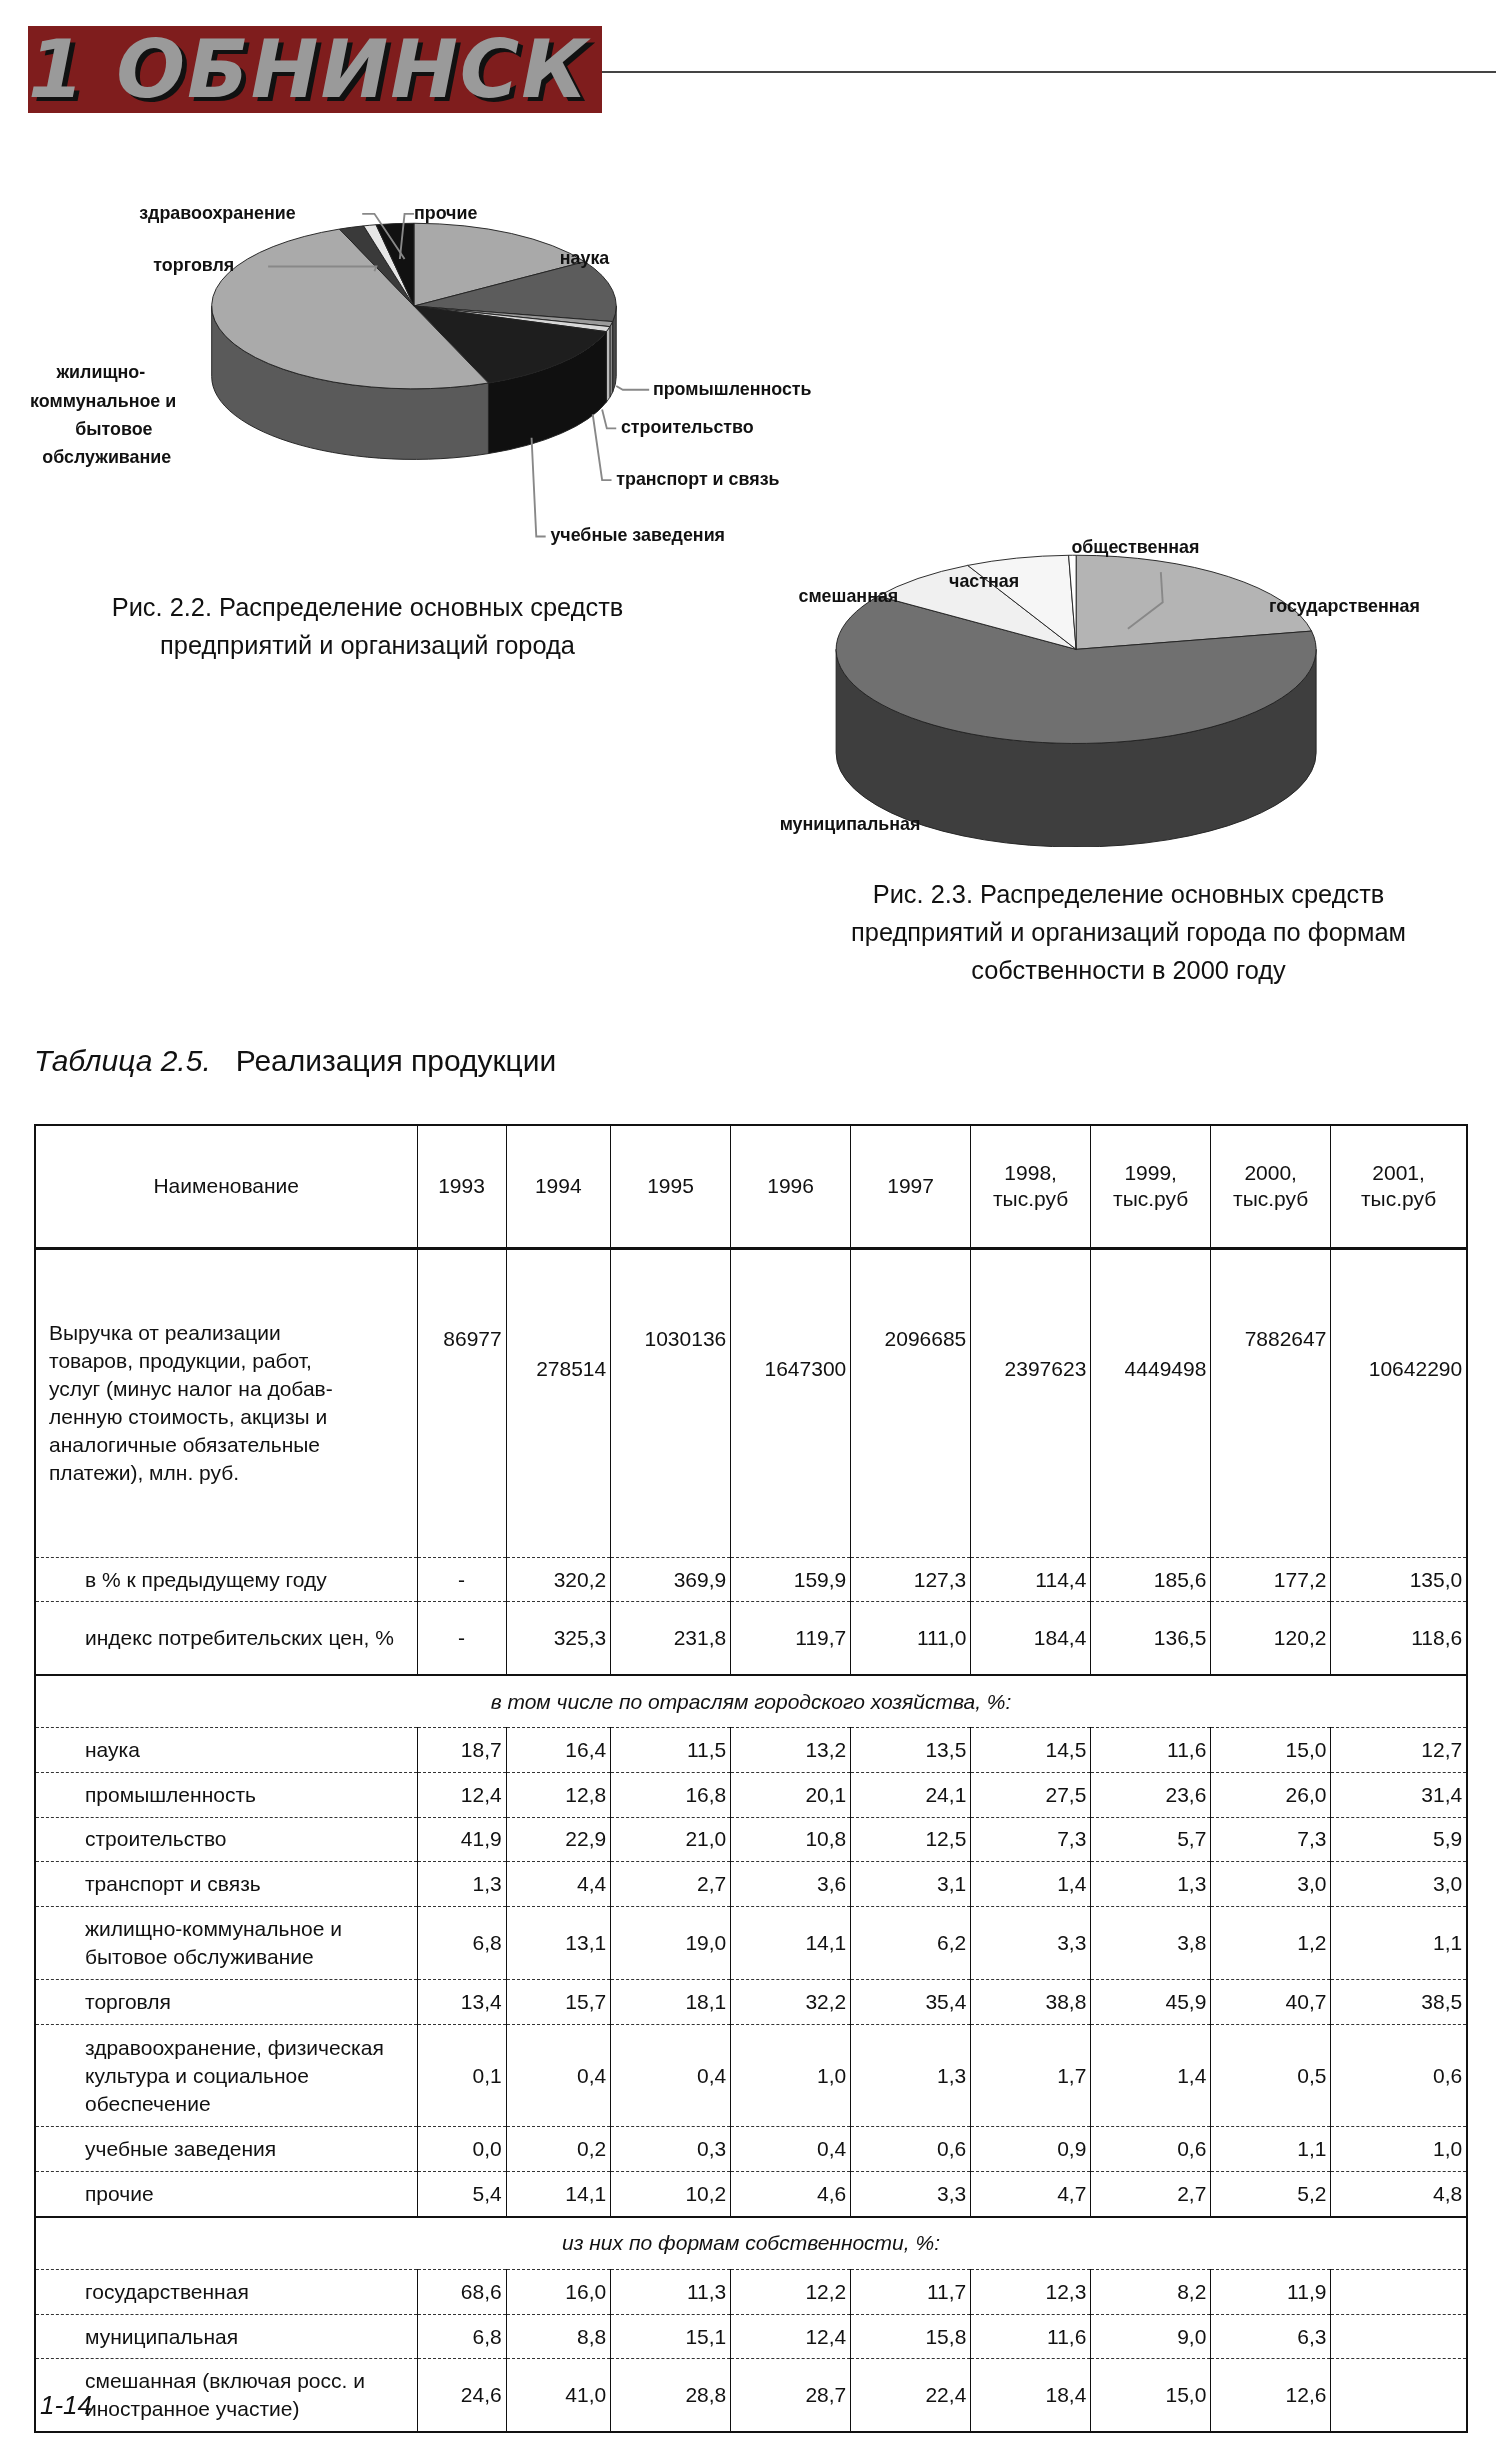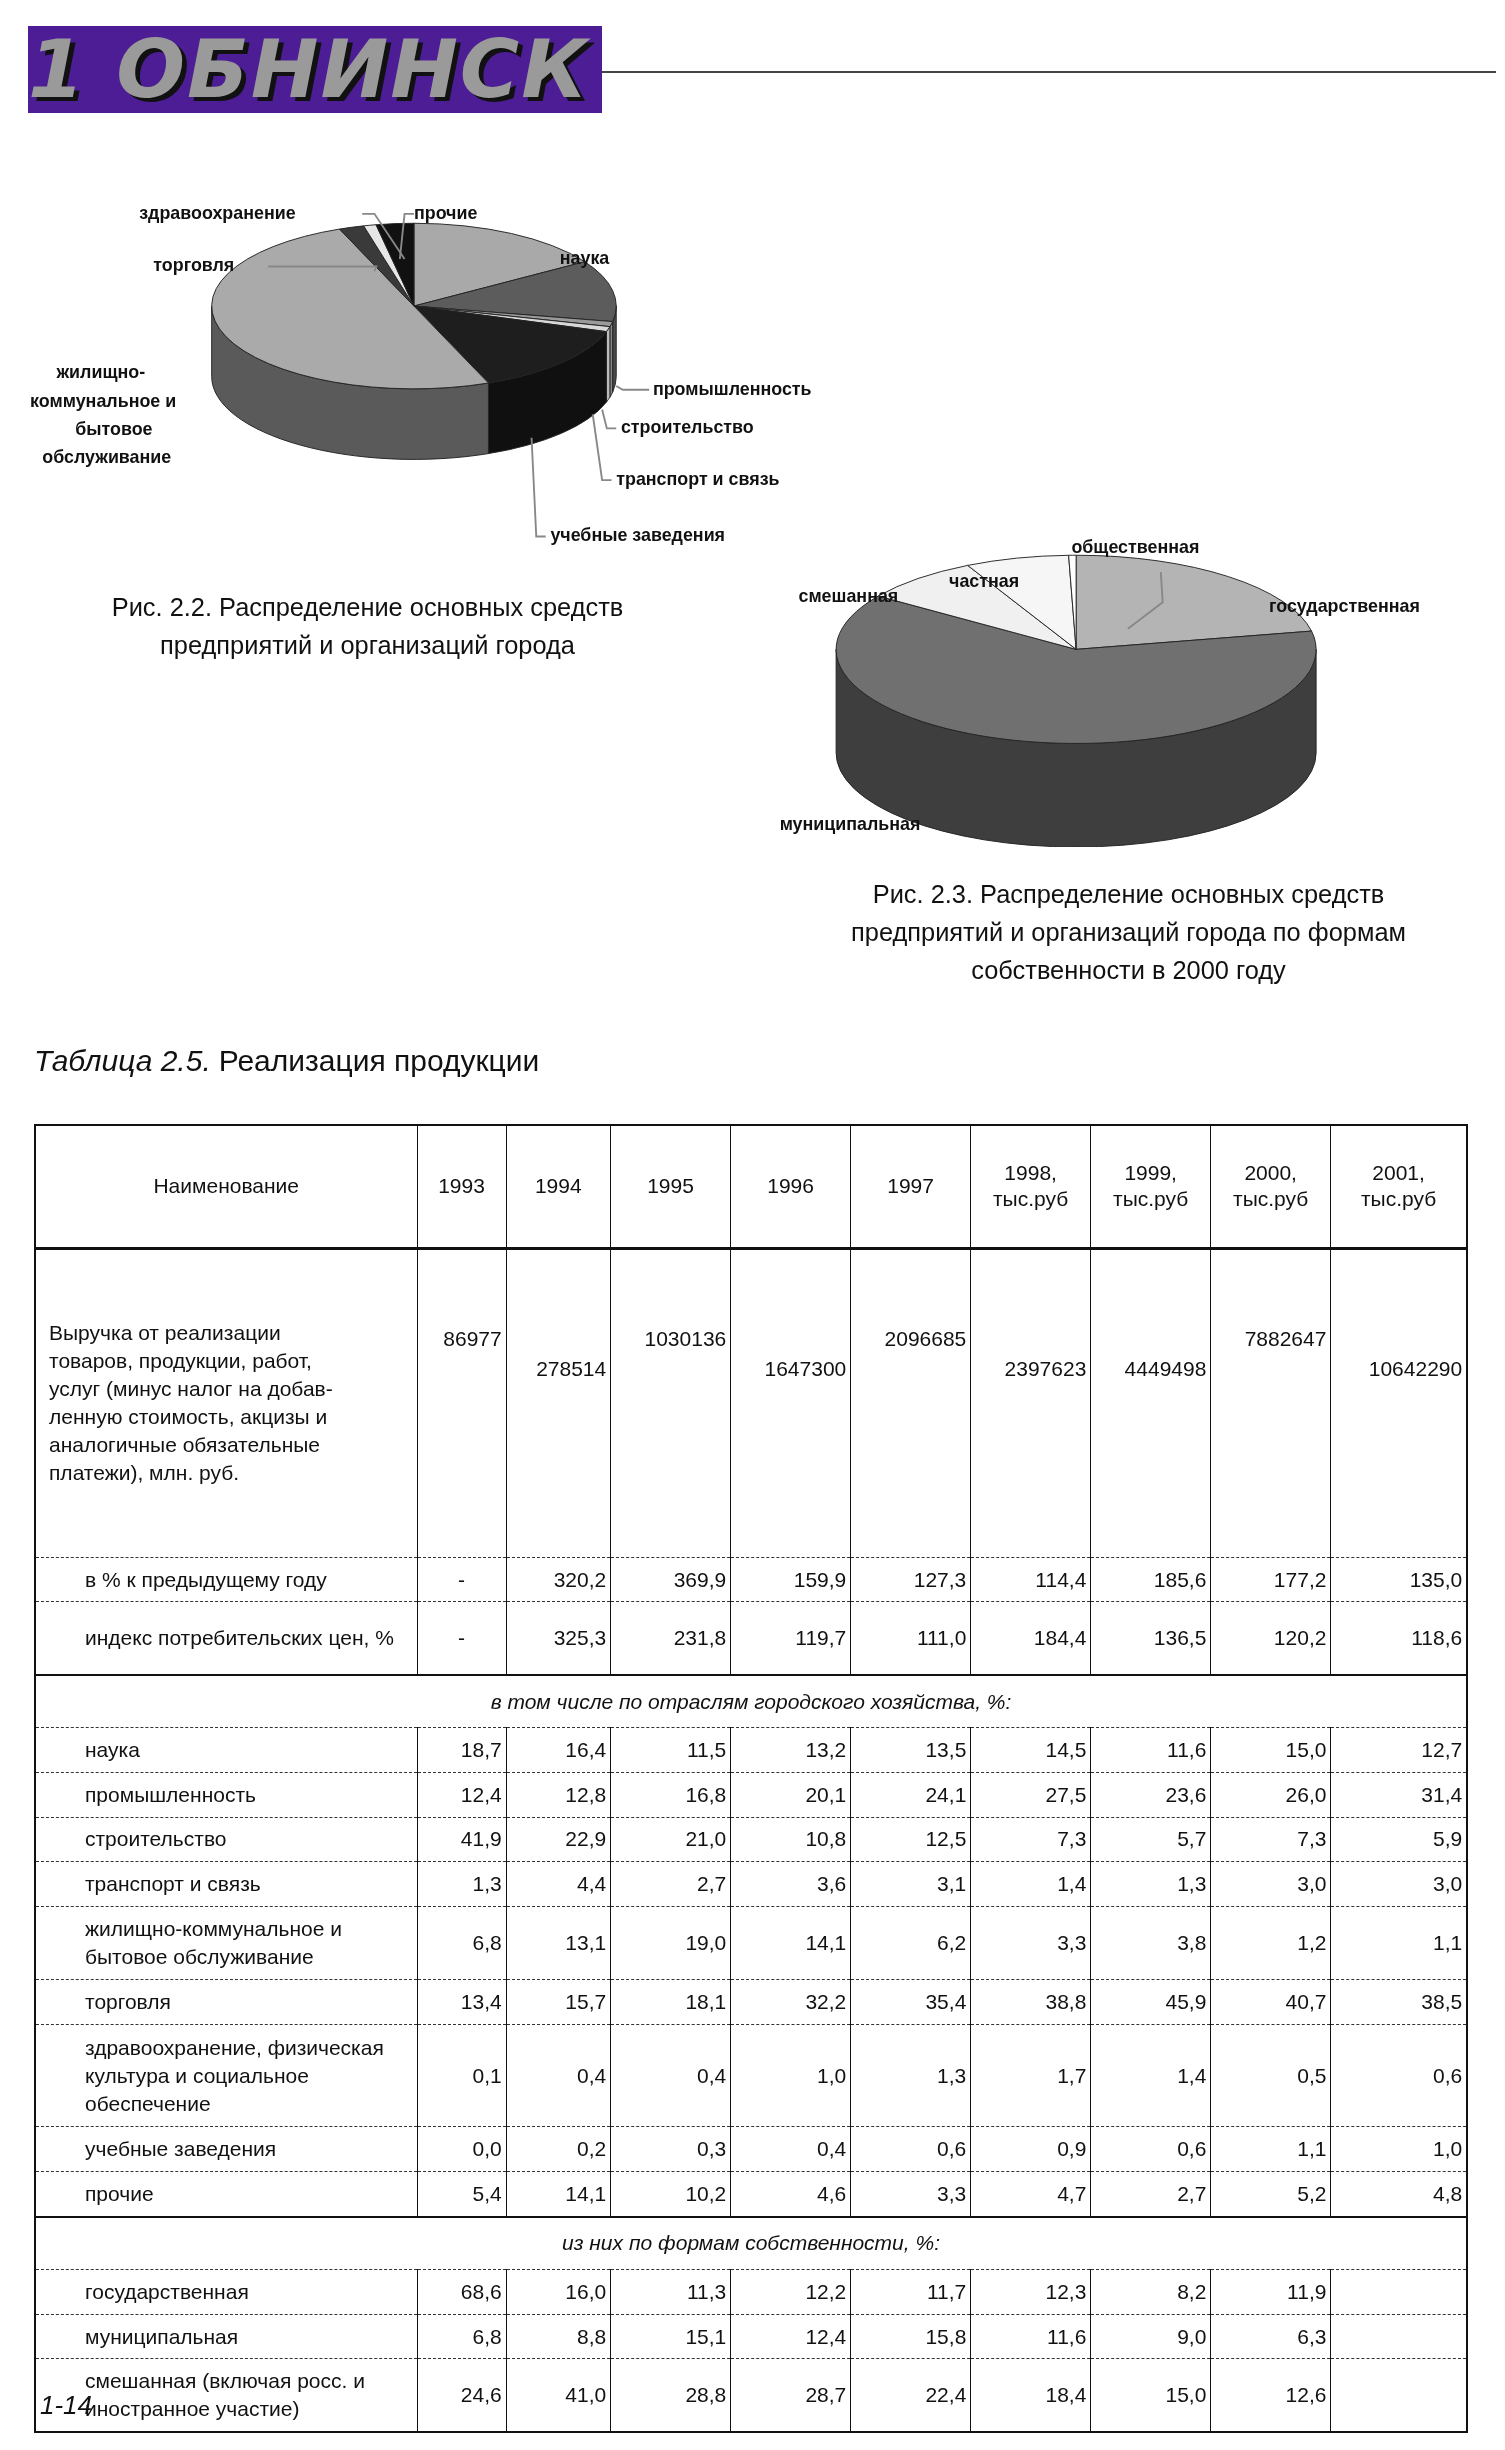--- a/index.html
+++ b/index.html
@@ -2,27 +2,27 @@
 <html style="font-size:15px"><head>
 <meta charset="utf-8">
 <style>
   html, body { margin: 0; padding: 0; background: #ffffff; }
   body { width: 1505px; height: 2450px; position: relative; overflow: hidden;
          font-family: "Liberation Sans", sans-serif; color: #111; }
   .header { position: absolute; left: 28px; top: 26px; width: 1468px; height: 85px; }
   .header .rule { position: absolute; left: 0; right: 0; top: 45px; height: 1.9px; background: #444; }
   .header .title { position: absolute; left: 0; top: 0; font-family: "DejaVu Sans", sans-serif;
         font-weight: bold; font-style: italic; font-size: 81px; letter-spacing: 1.9px;
-        color: #9a9a9a; text-shadow: 4.7px 3.8px 0 #111; background: #4c1d95; padding-right: 13px; line-height: 87px; }
+        color: #9a9a9a; text-shadow: 4.7px 3.8px 0 #111; background: #7f1d1d; padding-right: 13px; line-height: 87px; }
   .chart { position: absolute; }
   .chart svg { width: 100%; height: 100%; }
   .lbl { font-family: "Liberation Sans", sans-serif; font-size: 19px; font-weight: bold; fill: #111; }
   .caption { position: absolute; text-align: center; font-size: 25.4px; line-height: 38px; color: #111; }
   .tbl-title { position: absolute; left: 34px; top: 1044px; font-size: 30px; }
-  .tbl-title i { margin-right: 8px; }
+  .tbl-title i { margin-right: 25px; }
   table.data { position: absolute; left: 34px; top: 1124px; width: 1434px; border-collapse: collapse;
        border: 2.8px solid #111; font-size: 21px; }
   table.data td, table.data th { border-left: 1.9px solid #111; border-right: 1.9px solid #111;
        border-bottom: 1.9px dashed #333; padding: 1.9px 3.8px; vertical-align: middle; }
   table.data th { font-weight: normal; text-align: center; height: 117px; border-bottom: 3.8px solid #111; line-height: 26px; }
   table.data td.name { text-align: left; padding-left: 13px; line-height: 28px; }
   table.data td.name.ind { padding-left: 49px; }
   table.data td.num { text-align: right; }
   table.data td.num.top { vertical-align: top; padding-top: 77px; }
   table.data td.num.bot { vertical-align: top; padding-top: 107px; }

